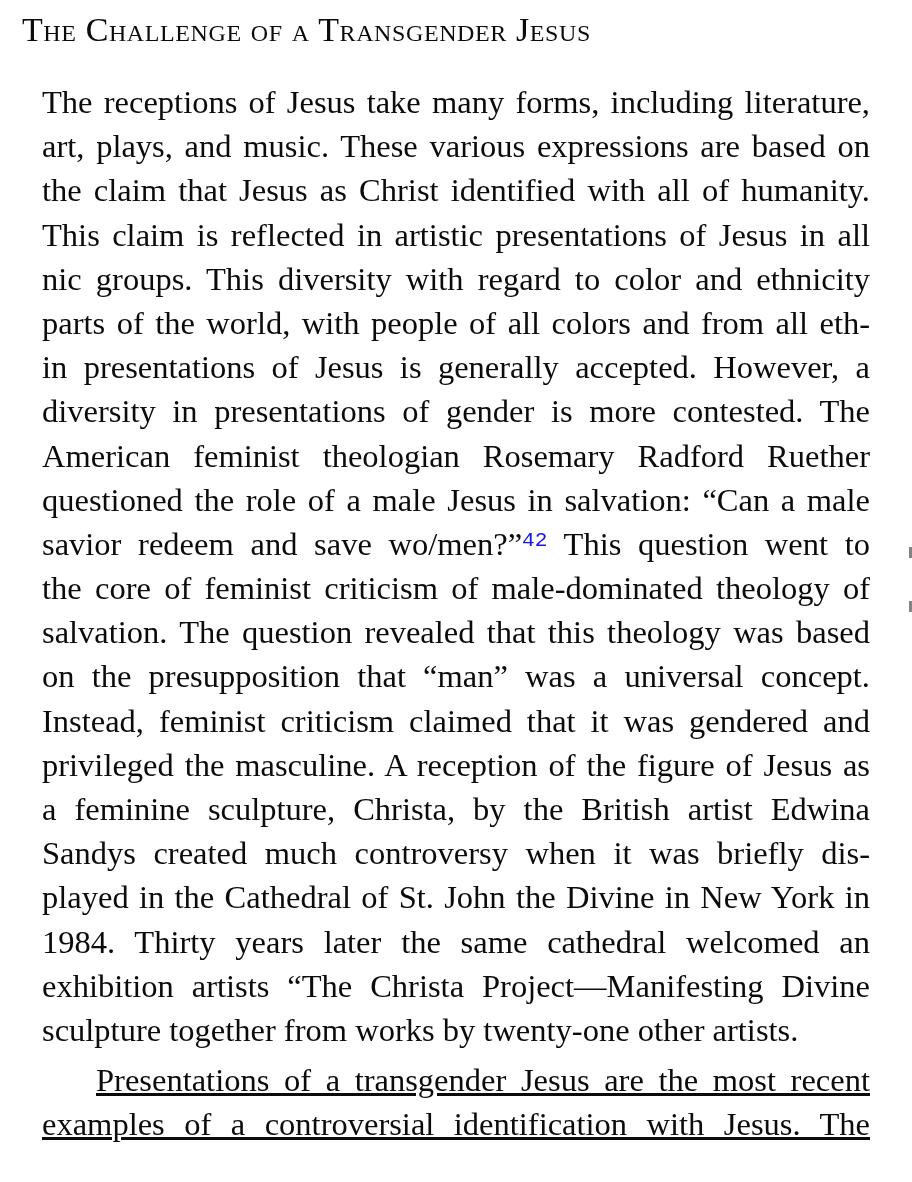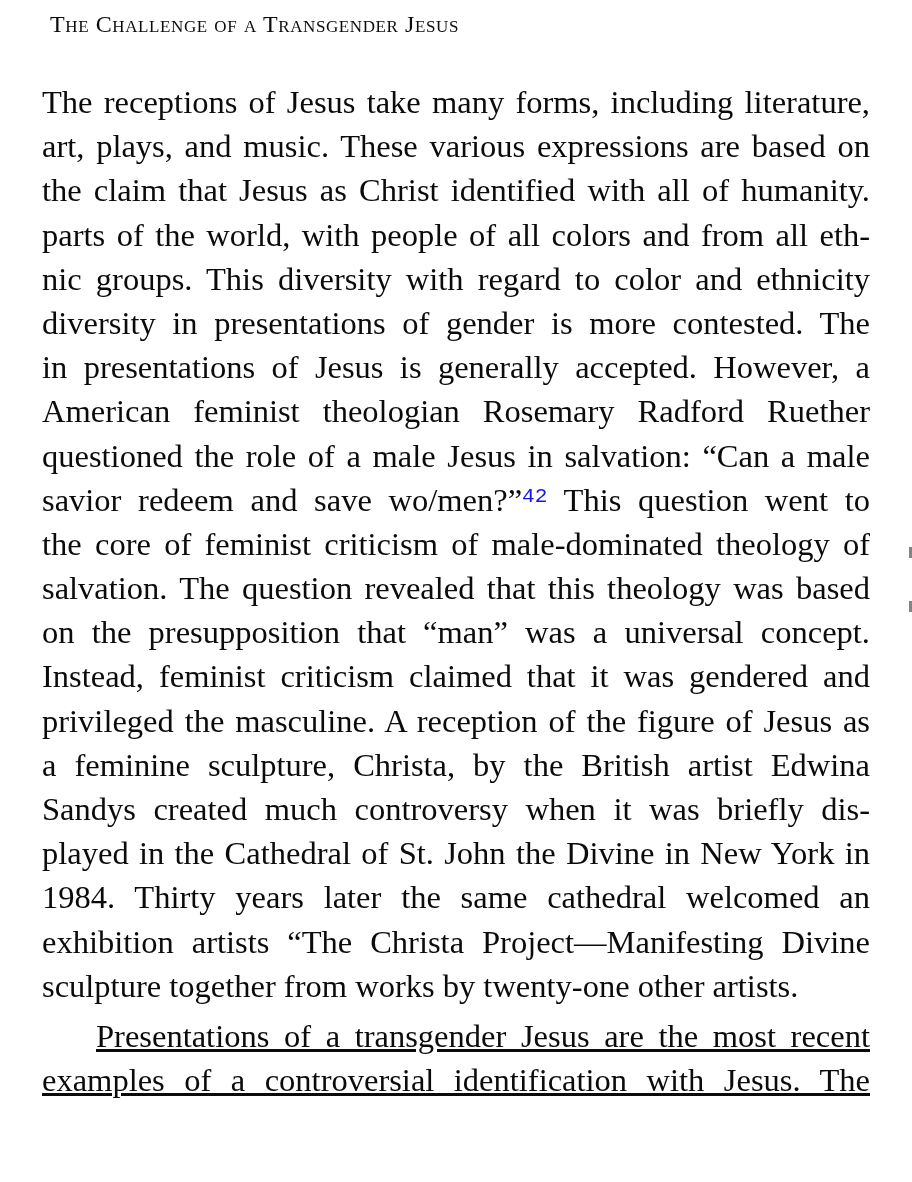--- a/index.html
+++ b/index.html
@@ -14,23 +14,23 @@
     font-family: "Liberation Serif", serif;
     position: relative;
     overflow: hidden;
   }
   .page {
     position: absolute;
     inset: 0;
   }
   .heading {
     position: absolute;
-    left: 50px;
+    left: 22px;
     top: 11px;
-    font-size: 24px;
+    font-size: 34px;
     font-variant: small-caps;
     letter-spacing: 0.6px;
     white-space: nowrap;
     color: var(--text-color, #0b0b0b);
   }
   .text-column {
     position: absolute;
     left: 42px;
     top: 64px;
     width: 828px;
@@ -77,24 +77,25 @@
 <body style="--page-bg: #ffffff; --text-color: #0b0b0b; --link-color: #1515e6;">
 
 <div class="page">
   <div class="heading">The Challenge of a Transgender Jesus</div>
 
   <div class="text-column">
       <div class="para">
         <div class="line">The receptions of Jesus take many forms, including literature,</div>
         <div class="line">art, plays, and music. These various expressions are based on</div>
         <div class="line">the claim that Jesus as Christ identified with all of humanity.</div>
+        <div class="line">This claim is reflected in artistic presentations of Jesus in all</div>
+        <div class="line">nic groups. This diversity with regard to color and ethnicity</div>
         <div class="line">parts of the world, with people of all colors and from all eth-</div>
-        <div class="line">nic groups. This diversity with regard to color and ethnicity</div>
+        <div class="line">in presentations of Jesus is generally accepted. However, a</div>
         <div class="line">diversity in presentations of gender is more contested. The</div>
-        <div class="line">in presentations of Jesus is generally accepted. However, a</div>
         <div class="line">American feminist theologian Rosemary Radford Ruether</div>
         <div class="line">questioned the role of a male Jesus in salvation: “Can a male</div>
         <div class="line">savior redeem and save wo/men?”<sup class="fnref">42</sup> This question went to</div>
         <div class="line">the core of feminist criticism of male-dominated theology of</div>
         <div class="line">salvation. The question revealed that this theology was based</div>
         <div class="line">on the presupposition that “man” was a universal concept.</div>
         <div class="line">Instead, feminist criticism claimed that it was gendered and</div>
         <div class="line">privileged the masculine. A reception of the figure of Jesus as</div>
         <div class="line">a feminine sculpture, Christa, by the British artist Edwina</div>
         <div class="line">Sandys created much controversy when it was briefly dis-</div>

